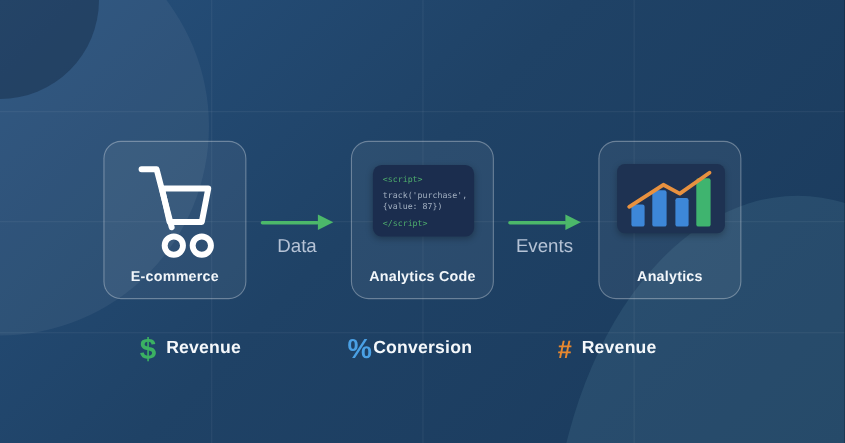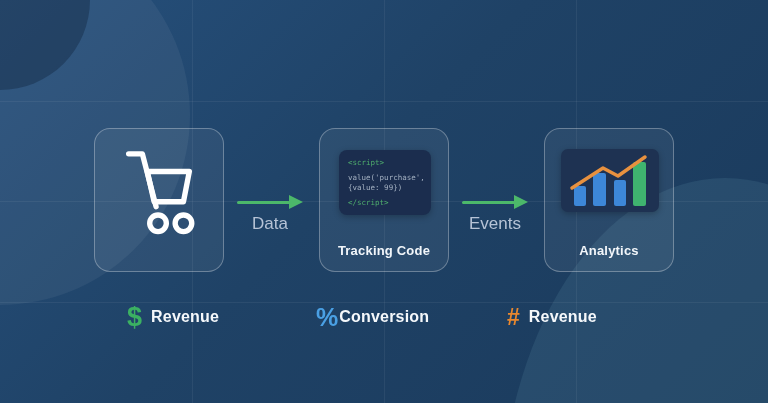--- a/index.html
+++ b/index.html
@@ -142,36 +142,37 @@
 
   <div class="card card1">
     <div class="cart-wrap">
       <svg width="78" height="90" viewBox="0 0 78 92" fill="none" stroke="#ffffff" stroke-width="5.5" stroke-linecap="round" stroke-linejoin="round">
         <path d="M8 8 H22 L36 62"></path>
         <path d="M27 26 H70 L64 57 H34 Z"></path>
         <circle cx="38" cy="79" r="8.5"></circle>
         <circle cx="64" cy="79" r="8.5"></circle>
       </svg>
     </div>
+    <div class="card-label">E-commerce</div>
   </div>
 
   <div class="arrow arrow1">
     <div class="arrow-line"></div>
     <div class="arrow-head"></div>
     <div class="arrow-label">Data</div>
   </div>
 
   <div class="card card2">
     <div class="code-block">
       <div class="code-line code-green">&lt;script&gt;</div>
-      <div class="code-line code-gray gap-top">value('purchase',</div>
-      <div class="code-line code-gray">{value: 99})</div>
+      <div class="code-line code-gray gap-top">track('purchase',</div>
+      <div class="code-line code-gray">{value: 87})</div>
       <div class="code-line code-green gap-top">&lt;/script&gt;</div>
     </div>
-    <div class="card-label">Tracking Code</div>
+    <div class="card-label">Analytics Code</div>
   </div>
 
   <div class="arrow arrow2">
     <div class="arrow-line"></div>
     <div class="arrow-head"></div>
     <div class="arrow-label">Events</div>
   </div>
 
   <div class="card card3">
     <div class="chart-panel">

